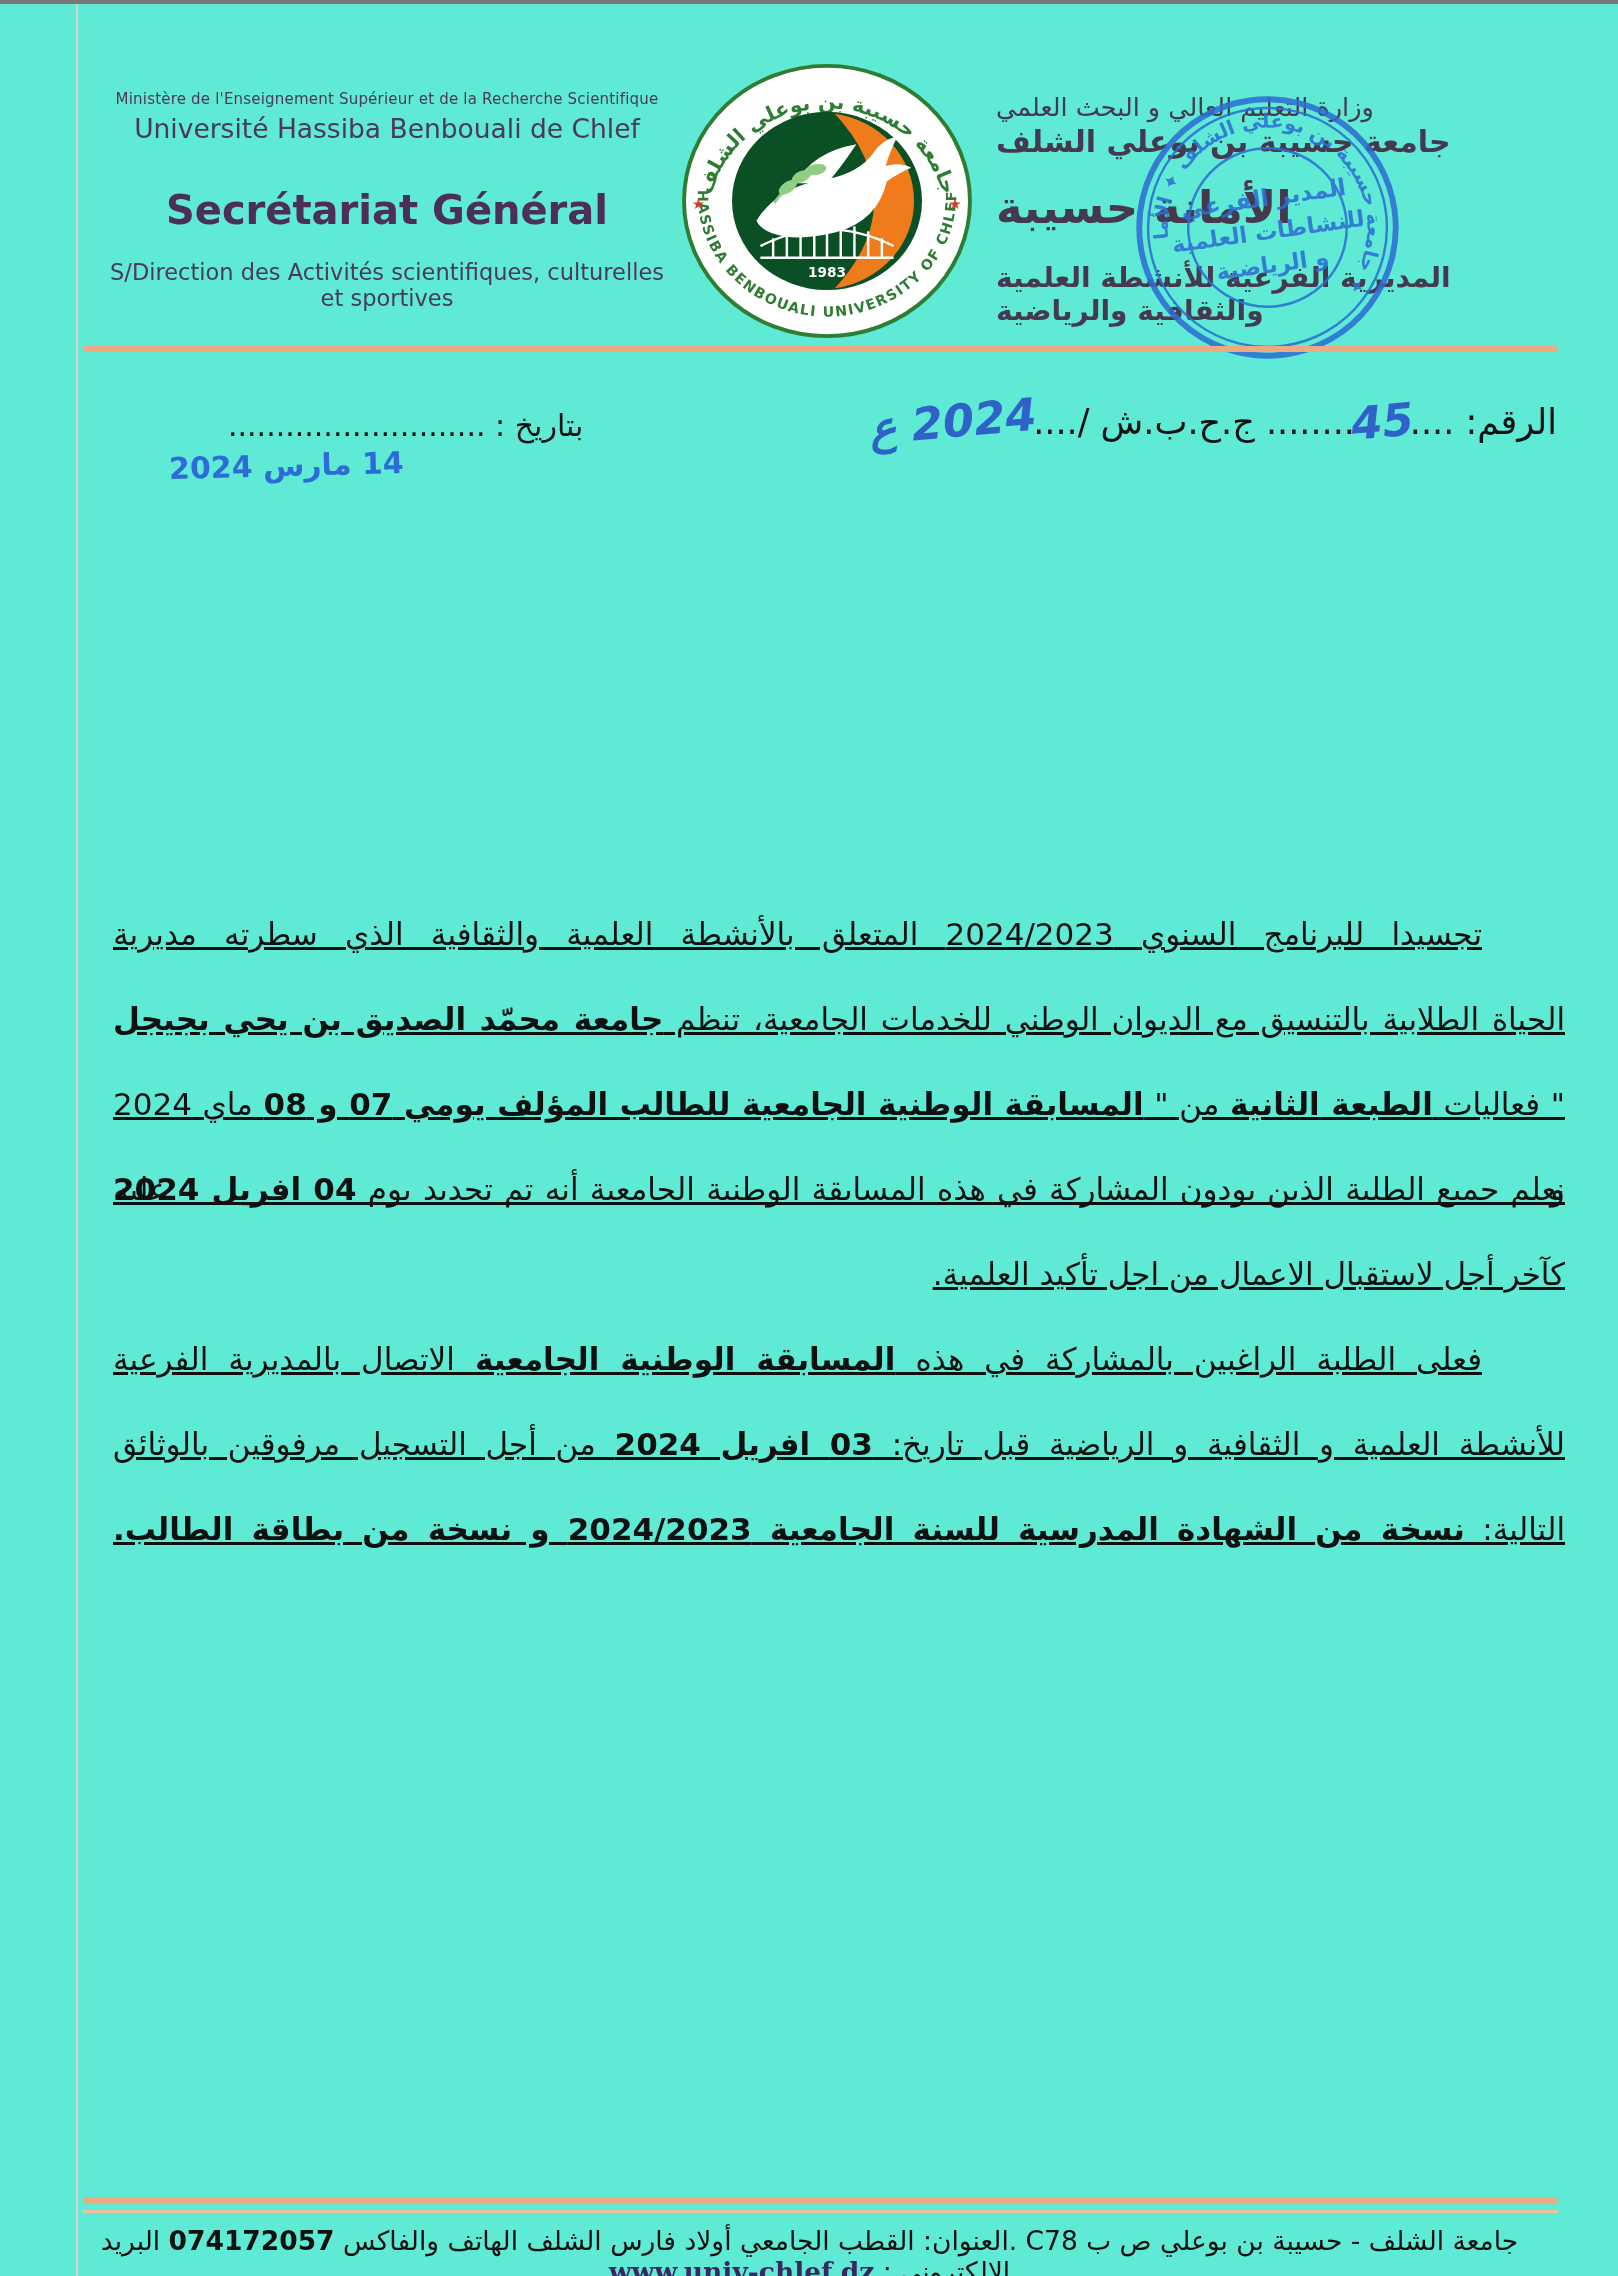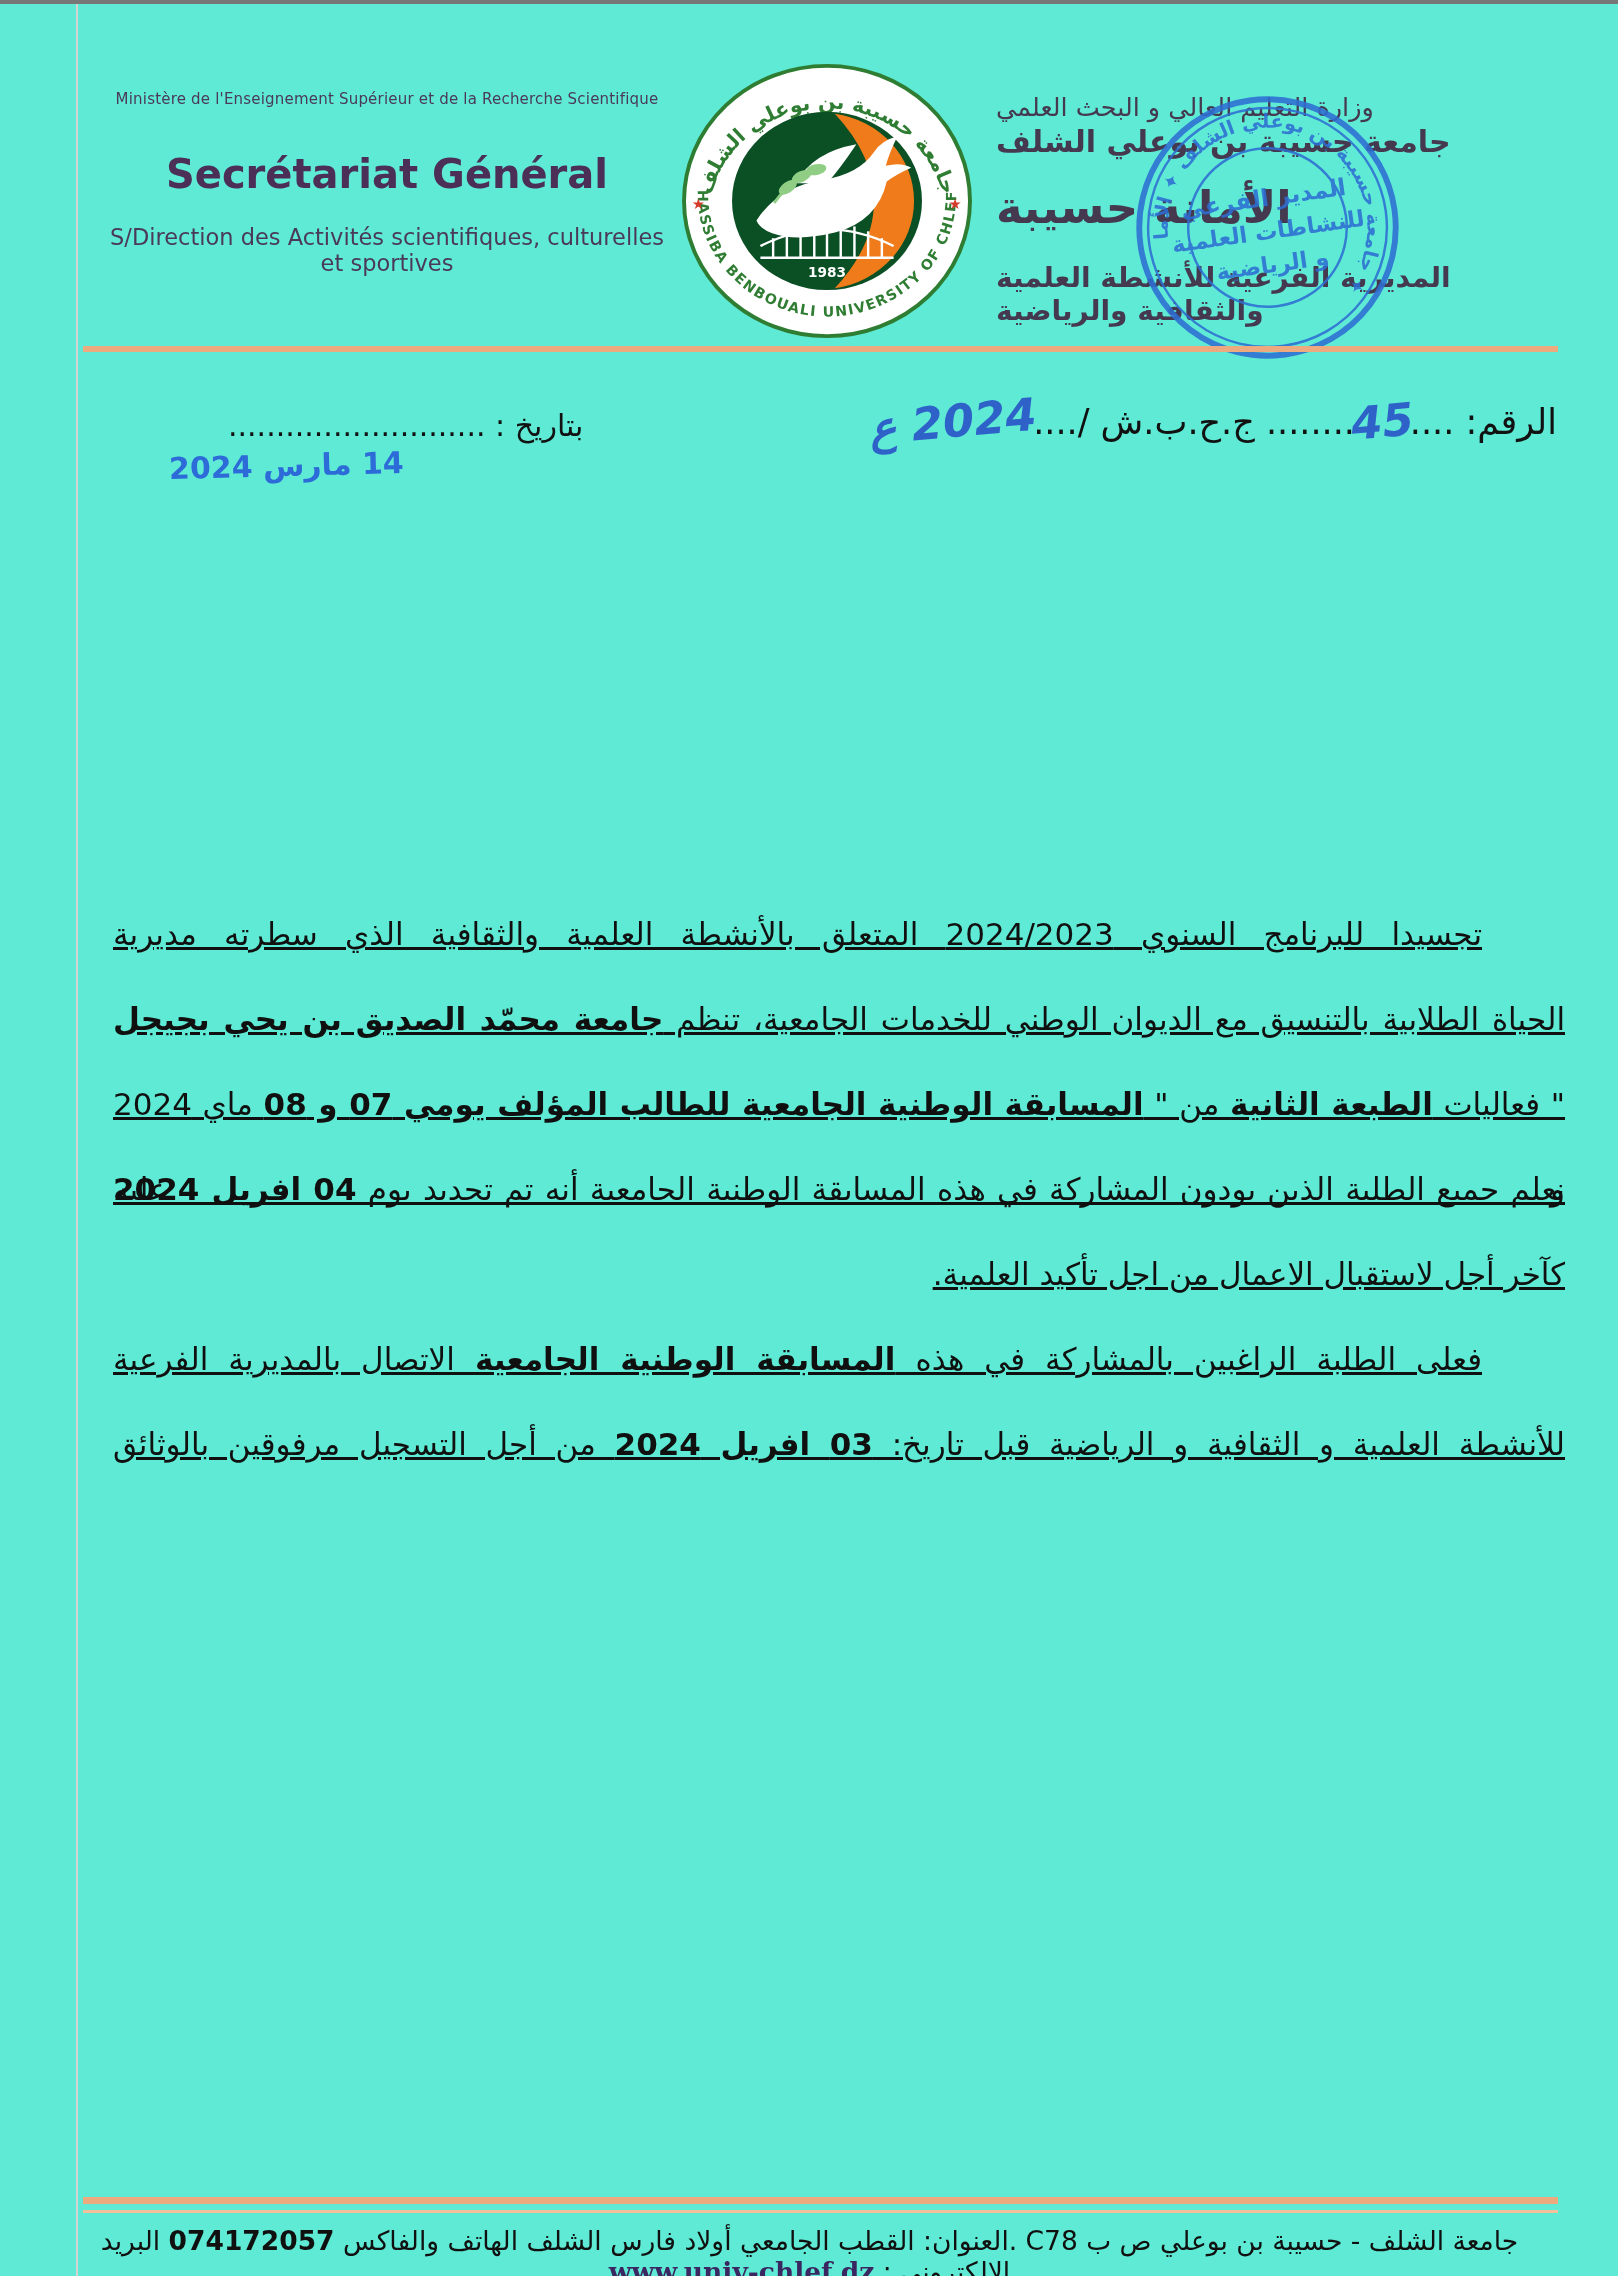--- a/index.html
+++ b/index.html
@@ -54,20 +54,21 @@
   .site-link{color:#3a2660;font-weight:bold;text-decoration:underline;cursor:pointer;font-family:"DejaVu Serif", serif;}
 </style>
 </head>
 <body>
 
 <div class="page">
   <div class="scan-edge"></div>
 
   <div class="hdr-fr">
     <div class="ministry">Ministère de l'Enseignement Supérieur et de la Recherche Scientifique</div>
+    <div class="university">Université Hassiba Benbouali de Chlef</div>
     <div class="secretariat">Secrétariat Général</div>
     <div class="sdirection">S/Direction des Activités scientifiques, culturelles et sportives</div>
   </div>
 
   <div class="logo">
     <svg viewBox="0 0 305 290" width="299" height="284">
       <ellipse cx="152" cy="146" rx="146" ry="138" fill="#ffffff" stroke="#2e7d32" stroke-width="4"></ellipse>
       <defs>
         <path id="logoTop" d="M 32 150 A 121 113 0 0 1 272 150" fill="none"></path>
         <path id="logoBot" d="M 20 140 A 132 124 0 0 0 284 140" fill="none"></path>
@@ -152,20 +153,21 @@
 
 
   <div class="body-text">
     <div class="line indent"><span>تجسيدا للبرنامج السنوي 2024/2023  المتعلق بالأنشطة العلمية والثقافية الذي سطرته مديرية</span></div>
     <div class="line"><span>الحياة الطلابية بالتنسيق مع الديوان الوطني للخدمات الجامعية، تنظم </span><span class="b">جامعة محمّد الصديق بن يحي بجيجل</span></div>
     <div class="line"><span>" فعاليات </span><span class="b">الطبعة الثانية</span><span> من " </span><span class="b">المسابقة الوطنية الجامعية للطالب المؤلف يومي 07 و 08</span><span> ماي 2024  و عليه</span></div>
     <div class="line"><span>نعلم جميع الطلبة الذين يودون المشاركة في هذه المسابقة الوطنية الجامعية أنه تم تحديد يوم  </span><span class="b">04 افريل 2024</span></div>
     <div class="line r"><span>كآخر أجل لاستقبال الاعمال من اجل تأكيد العلمية.</span></div>
     <div class="line indent"><span>فعلى الطلبة الراغبين بالمشاركة في هذه </span><span class="b">المسابقة الوطنية الجامعية</span><span> الاتصال بالمديرية الفرعية</span></div>
     <div class="line"><span>للأنشطة العلمية و الثقافية و الرياضية قبل تاريخ: </span><span class="b">03 افريل 2024</span><span> من أجل التسجيل مرفوقين بالوثائق</span></div>
+    <div class="line"><span>التالية: </span><span class="b">نسخة من الشهادة المدرسية للسنة الجامعية 2024/2023 و نسخة من بطاقة الطالب.</span></div>
   </div>
 
   <div class="hr2a"></div>
   <div class="hr2b"></div>
   <div class="footer-line">
     <span>جامعة الشلف - حسيبة بن بوعلي ص ب  </span><span dir="ltr">C78</span><span> .العنوان: القطب الجامعي أولاد فارس الشلف الهاتف والفاكس  </span><span class="phone" dir="ltr">074172057</span><span>  البريد الإلكتروني : </span><a class="site-link" dir="ltr">www.univ-chlef.dz</a>
   </div>
 </div>
 
 

